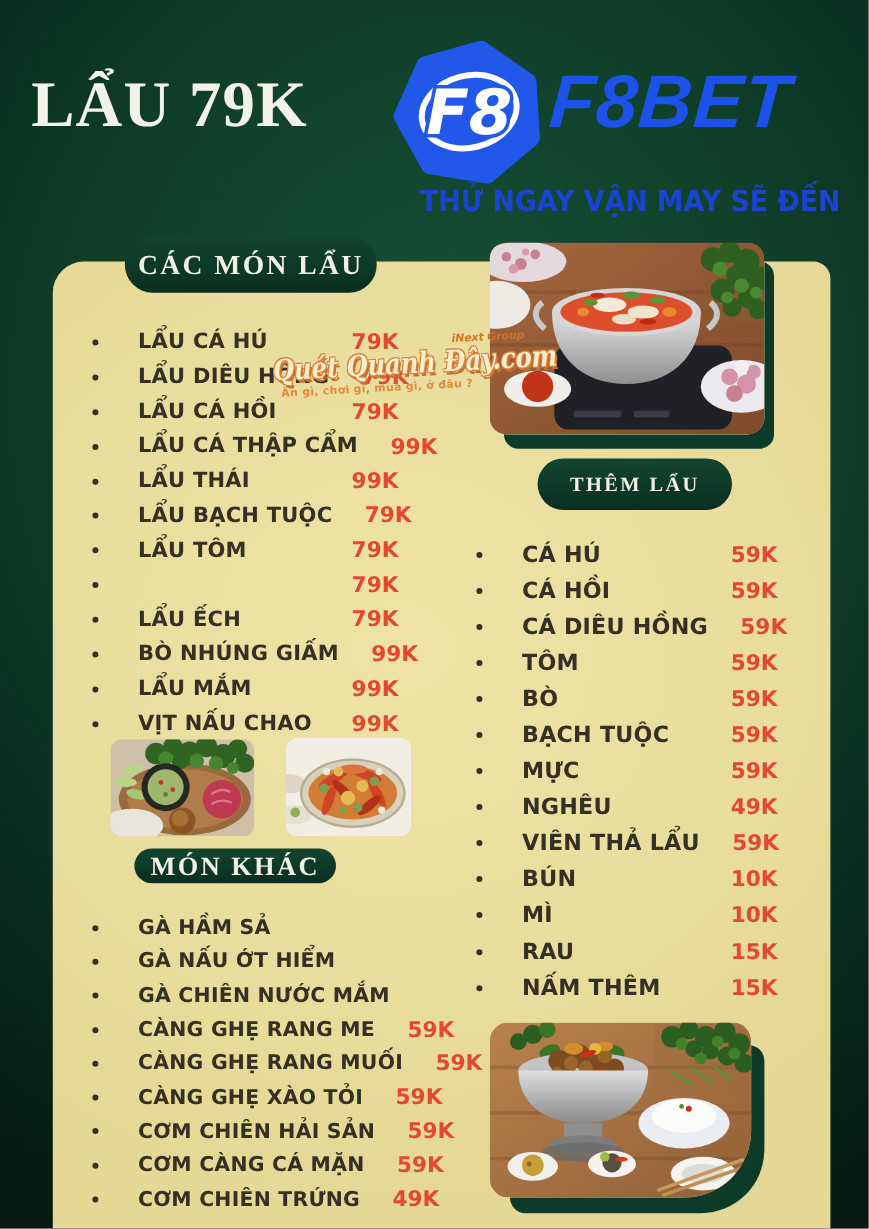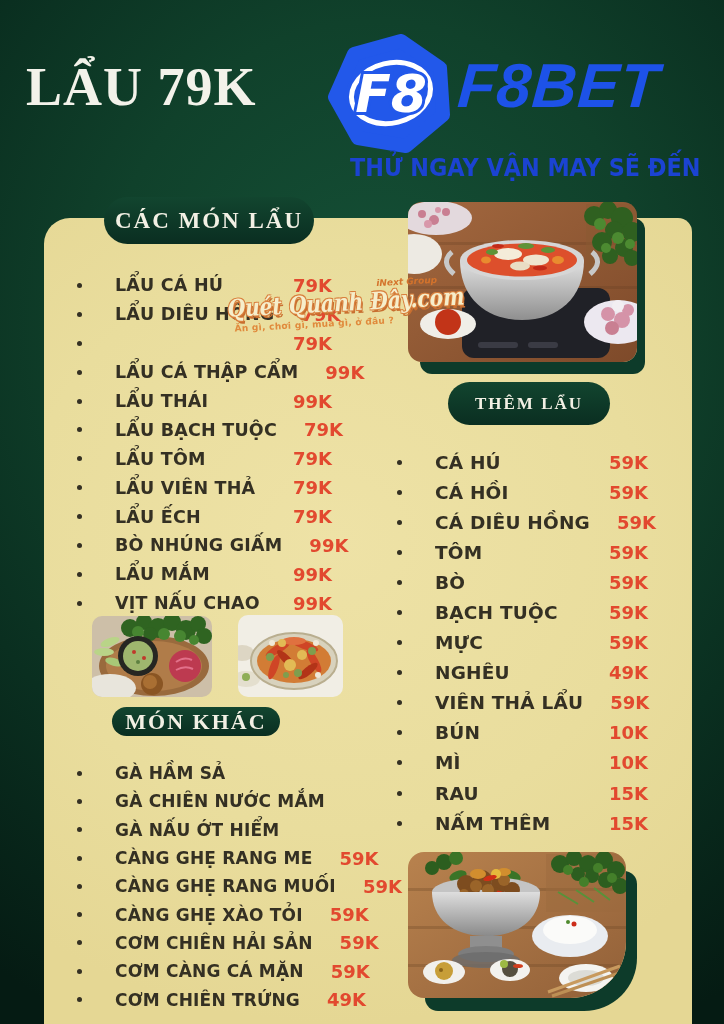--- a/index.html
+++ b/index.html
@@ -90,20 +90,21 @@
         <span class="nm">LẨU CÁ HÚ</span>
         <span class="pr">79K</span>
       </div>
       <div class="row">
         <span class="dot"></span>
         <span class="nm">LẨU DIÊU HỒNG</span>
         <span class="pr">79K</span>
       </div>
       <div class="row">
         <span class="dot"></span>
+        <span class="nm">LẨU CÁ HỒI</span>
         <span class="pr">79K</span>
       </div>
       <div class="row">
         <span class="dot"></span>
         <span class="nm">LẨU CÁ THẬP CẨM</span>
         <span class="pr">99K</span>
       </div>
       <div class="row">
         <span class="dot"></span>
         <span class="nm">LẨU THÁI</span>
@@ -114,21 +115,20 @@
         <span class="nm">LẨU BẠCH TUỘC</span>
         <span class="pr">79K</span>
       </div>
       <div class="row">
         <span class="dot"></span>
         <span class="nm">LẨU TÔM</span>
         <span class="pr">79K</span>
       </div>
       <div class="row">
         <span class="dot"></span>
-        <span class="nm">LẨU VIÊN THẢ</span>
         <span class="pr">79K</span>
       </div>
       <div class="row">
         <span class="dot"></span>
         <span class="nm">LẨU ẾCH</span>
         <span class="pr">79K</span>
       </div>
       <div class="row">
         <span class="dot"></span>
         <span class="nm">BÒ NHÚNG GIẤM</span>
@@ -343,26 +343,26 @@
 
   <div class="pill pill-2">MÓN KHÁC</div>
   <div class="list list-2">
       <div class="row">
         <span class="dot"></span>
         <span class="nm">GÀ HẦM SẢ</span>
         <span class="pr"></span>
       </div>
       <div class="row">
         <span class="dot"></span>
+        <span class="nm">GÀ NẤU ỚT HIỂM</span>
+        <span class="pr"></span>
+      </div>
+      <div class="row">
+        <span class="dot"></span>
         <span class="nm">GÀ CHIÊN NƯỚC MẮM</span>
-        <span class="pr"></span>
-      </div>
-      <div class="row">
-        <span class="dot"></span>
-        <span class="nm">GÀ NẤU ỚT HIỂM</span>
         <span class="pr"></span>
       </div>
       <div class="row">
         <span class="dot"></span>
         <span class="nm">CÀNG GHẸ RANG ME</span>
         <span class="pr">59K</span>
       </div>
       <div class="row">
         <span class="dot"></span>
         <span class="nm">CÀNG GHẸ RANG MUỐI</span>

